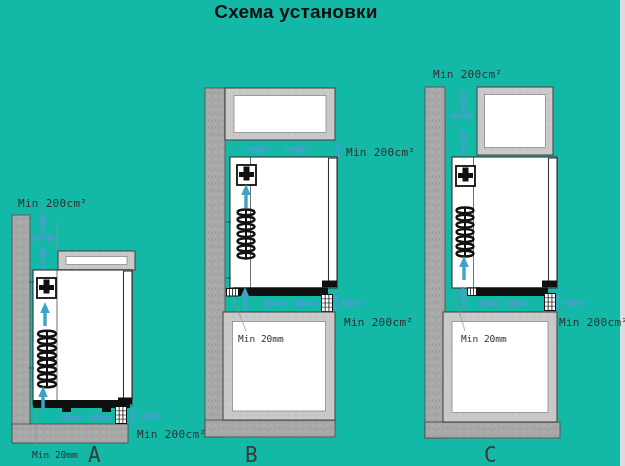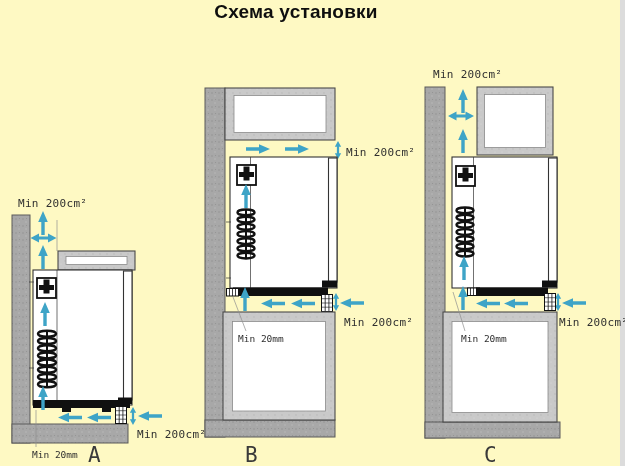--- a/index.html
+++ b/index.html
@@ -1,16 +1,16 @@
 <!DOCTYPE html>
 <html><head>
 <meta charset="utf-8">
 <style>
   html,body{margin:0;padding:0;background:#fff;}
-  #page{position:relative;width:625px;height:466px;background:#fef9c3;overflow:hidden;
+  #page{position:relative;width:625px;height:466px;background:#14b8a6;overflow:hidden;
         font-family:"Liberation Sans",sans-serif;}
   #title{position:absolute;top:1px;left:0;width:592px;text-align:center;
          font-size:19px;font-weight:700;color:#0e0e0e;letter-spacing:.2px;}
   svg{position:absolute;top:0;left:0;}
   .lbl{font-family:"DejaVu Sans Mono",monospace;font-size:11px;fill:#2f2f2f;letter-spacing:.3px;}
   .lbl-sm{font-family:"DejaVu Sans Mono",monospace;font-size:9.5px;fill:#2f2f2f;}
   .letter{font-family:"DejaVu Sans Mono",monospace;font-size:21px;fill:#3a3a3a;}
   .wall{stroke:#5a5a5a;stroke-width:1;}
   .cab{stroke:#4a4a4a;stroke-width:1.1;}
   .cabin{fill:#ffffff;stroke:#8a8a8a;stroke-width:.8;}

